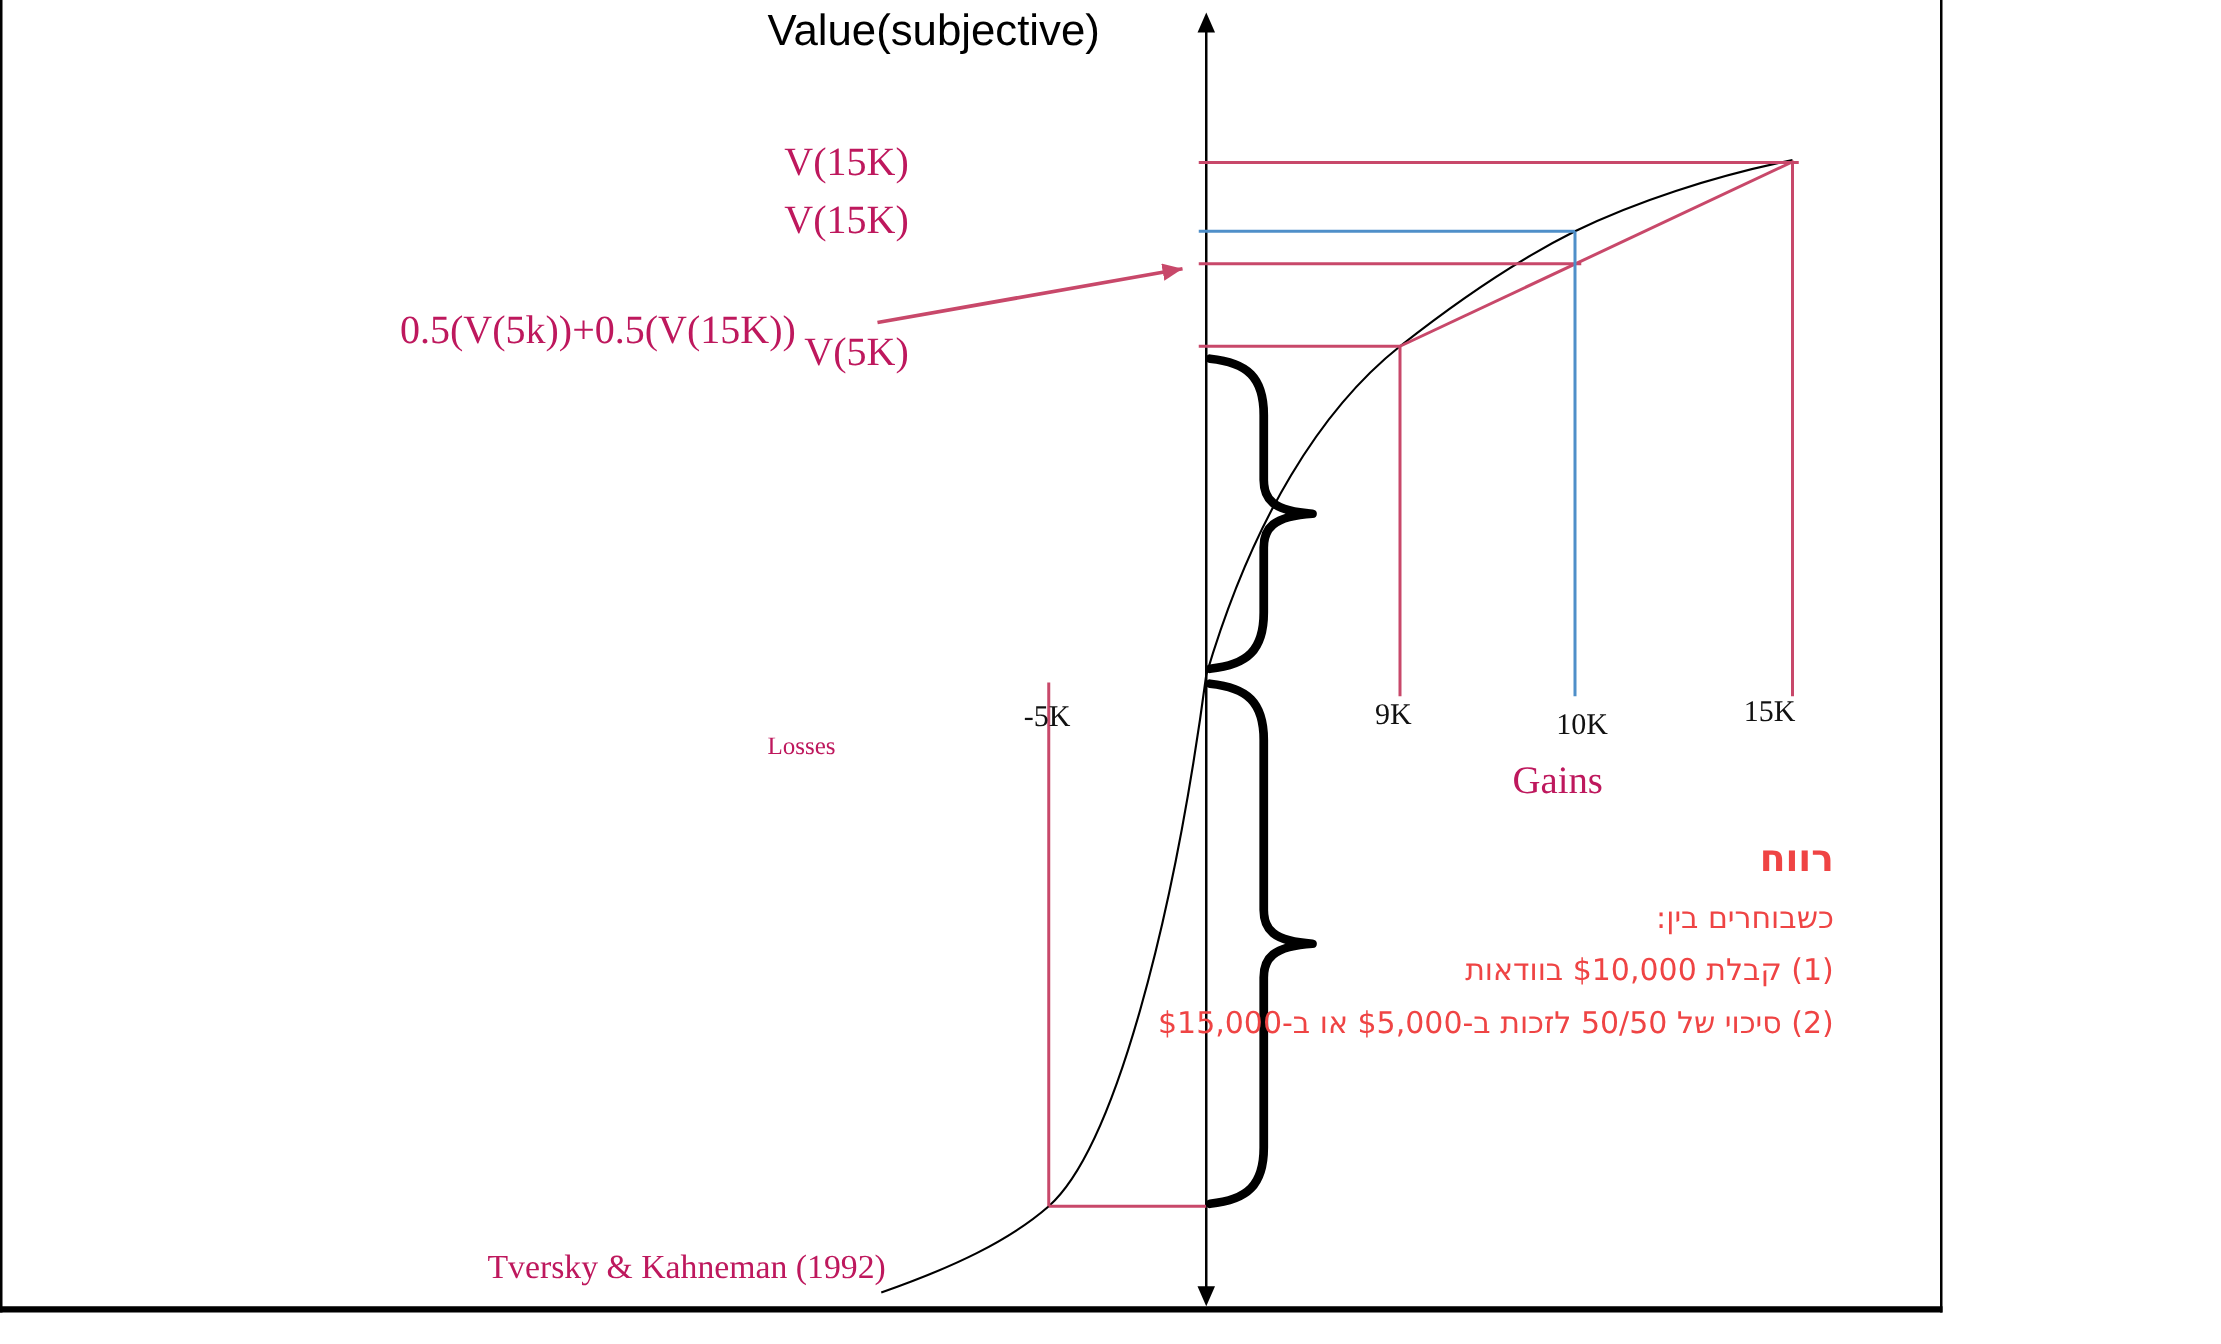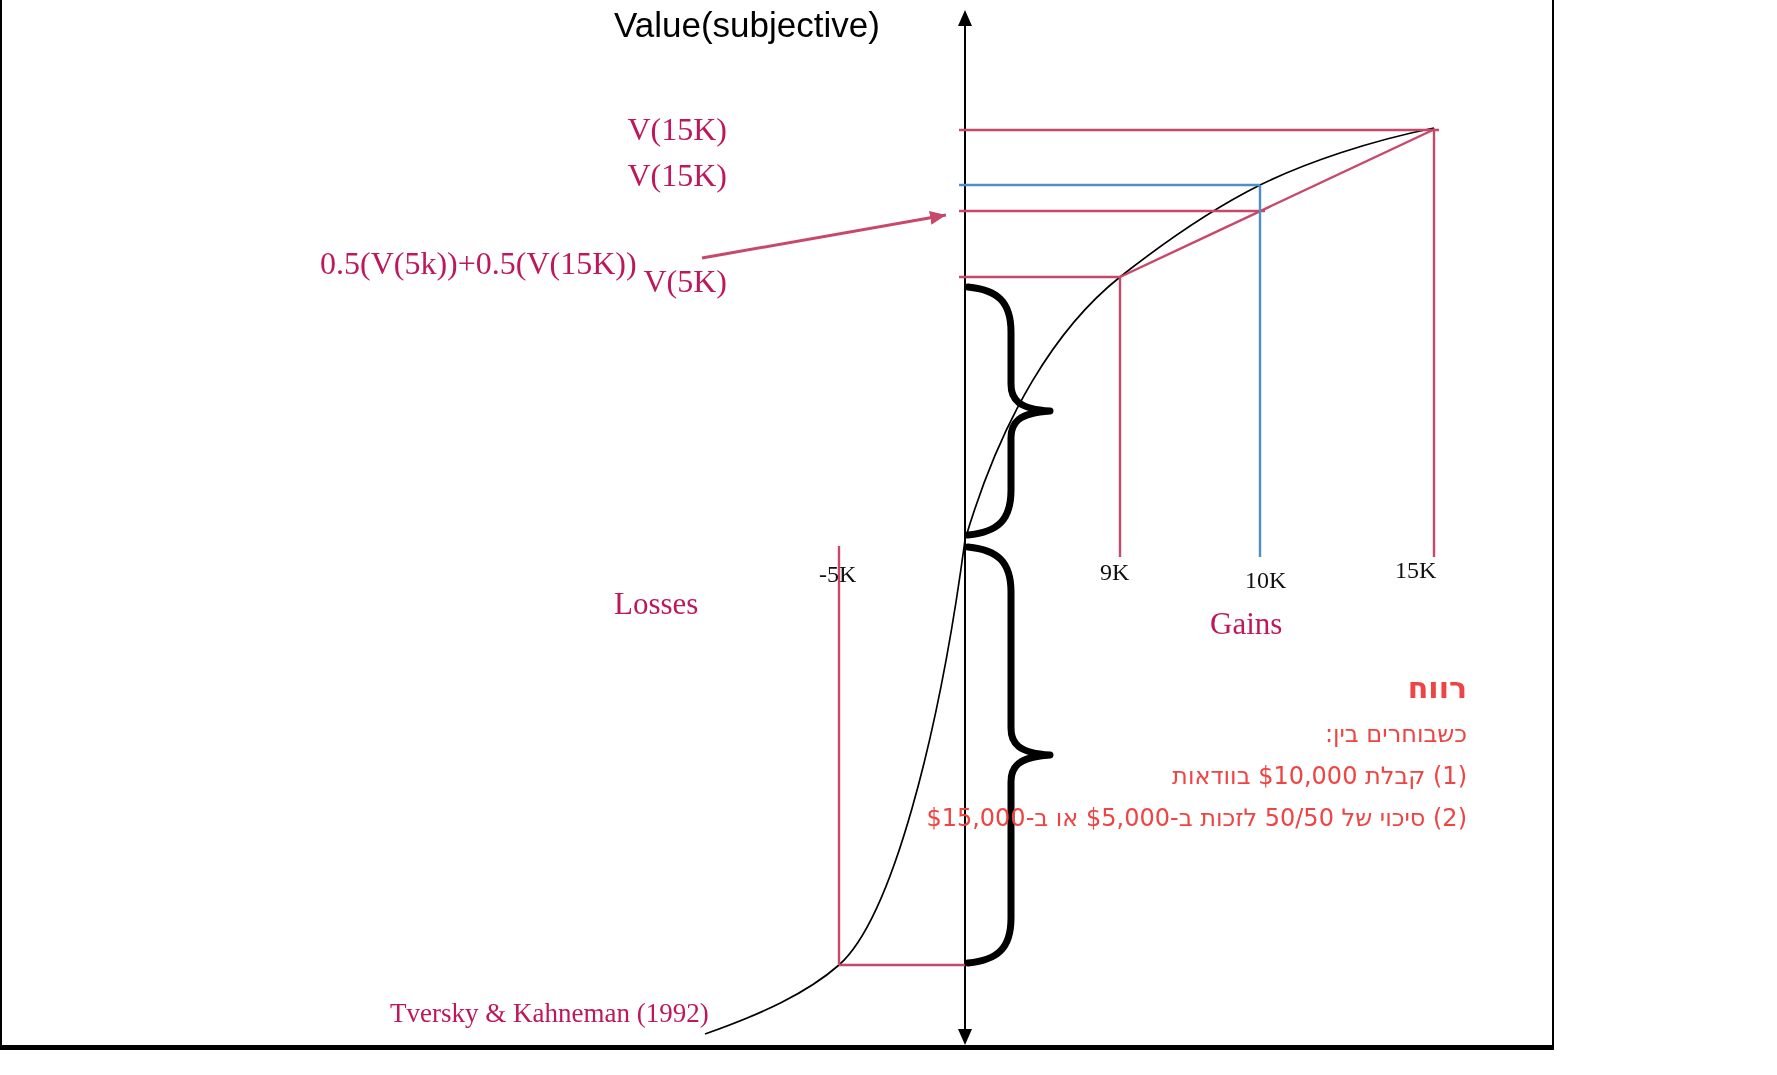--- a/index.html
+++ b/index.html
@@ -21,21 +21,21 @@
   #fig { position: absolute; left: 0; top: 0; }
   .lbl { position: absolute; color: #be185d; white-space: nowrap; }
   .serif { font-family: "Liberation Serif", "DejaVu Serif", serif; }
   .sans  { font-family: "Liberation Sans", "DejaVu Sans", sans-serif; }
   .title { left: 612px; top: 5px; font-size: 35px; color: #000; }
   .ylab  { right: 825px; text-align: right; font-size: 32px; }
   .ylab-v15k { top: 111px; }
   .ylab-v10k { top: 157px; }
   .ylab-v5k  { top: 263px; }
   .mix-lab { left: 318px; top: 245px; font-size: 32px; }
-  .losses-lab { left: 612px; top: 586px; font-size: 31px; }
+  .losses-lab { left: 612px; top: 586px; font-size: 20px; }
   .gains-lab  { left: 1208px; top: 606px; font-size: 31px; }
   .tick { font-size: 24px; color: #111; }
   .tick-m5k  { left: 789px;  top: 561px; margin-left: 28px; }
   .tick-5k   { left: 1098px; top: 559px; }
   .tick-10k  { left: 1243px; top: 567px; }
   .tick-15k  { left: 1393px; top: 557px; }
   .attribution { left: 388px; top: 998px; font-size: 27px; }
   .note {
     position: absolute; right: 85px; top: 670px;
     direction: rtl; text-align: right;

